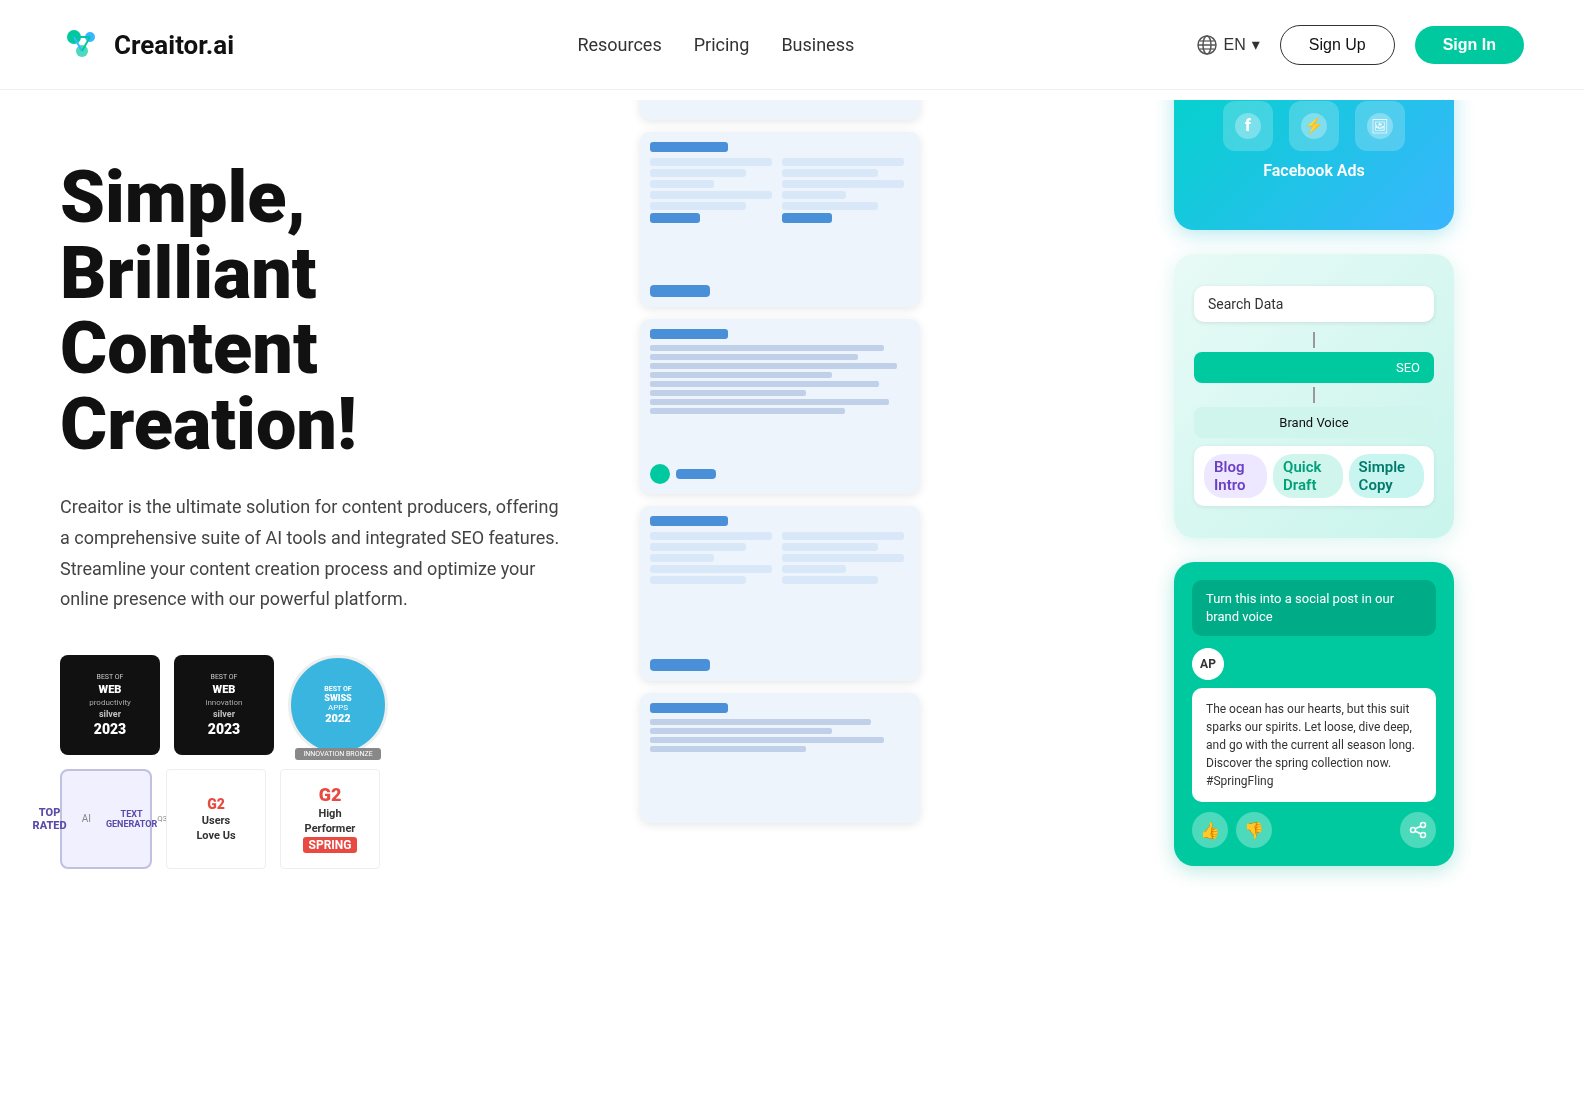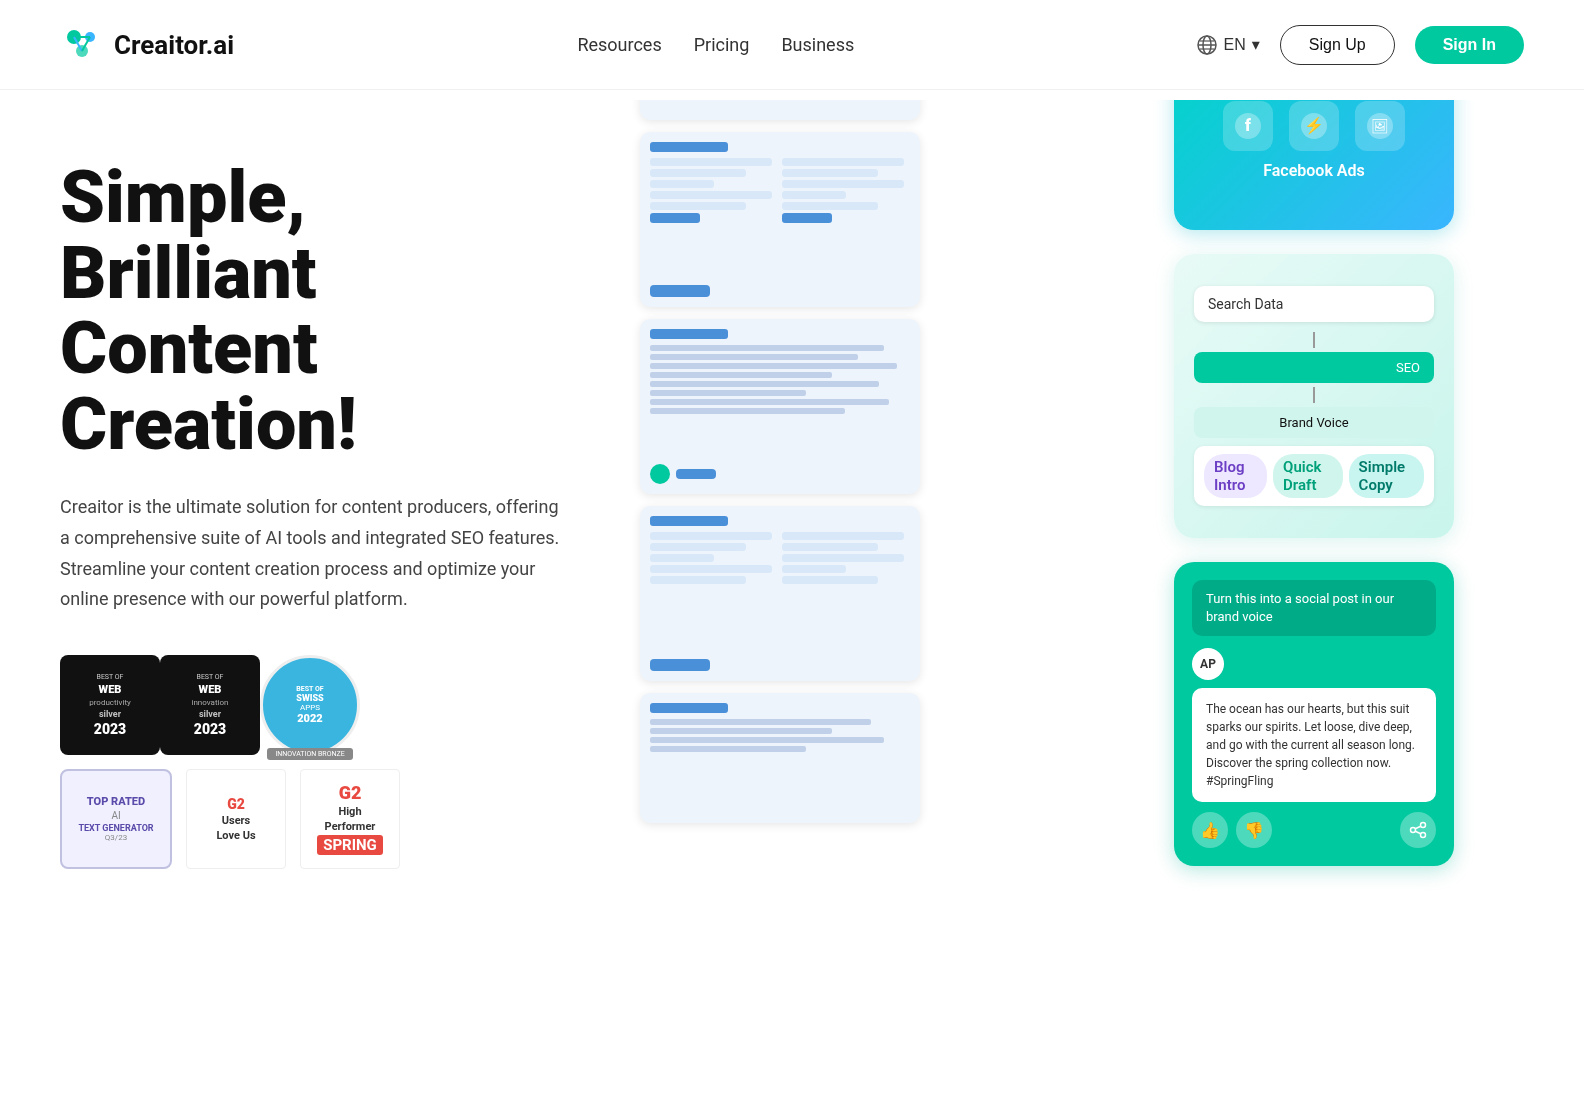--- a/index.html
+++ b/index.html
@@ -26,21 +26,21 @@
 
     
     .hero-left { width: 580px; padding-top: 60px; flex-shrink: 0; }
     .hero-title { font-size: 72px; font-weight: 900; line-height: 1.05; color: #111; margin-bottom: 30px; }
     .hero-desc { font-size: 18px; line-height: 1.7; color: #444; max-width: 500px; margin-bottom: 40px; }
     .btn-trial {
       display: inline-block; background: #00c9a0; color: #fff;
       border-radius: 50px; padding: 18px 40px; font-size: 18px; font-weight: 600;
       cursor: pointer; border: none; margin-bottom: 40px;
     }
-    .badges { display: flex; flex-wrap: wrap; gap: 0; margin-top: 10px; }
+    .badges { display: flex; flex-wrap: wrap; gap: 14px; margin-top: 10px; }
 
     
     .hero-right { flex: 1; position: relative; padding-left: 40px; padding-top: 20px; }
 
     
     .fb-card {
       background: linear-gradient(135deg, #00d4c8, #3ab5ff);
       border-radius: 20px; padding: 20px; width: 280px; height: 180px;
       display: flex; flex-direction: column; align-items: center; justify-content: center;
       box-shadow: 0 4px 20px rgba(0,180,200,0.3);
@@ -92,23 +92,23 @@
     .social-avatar { width: 32px; height: 32px; border-radius: 50%; background: #fff; display: inline-flex; align-items: center; justify-content: center; font-size: 12px; font-weight: 700; color: #333; margin-bottom: 8px; }
     .social-text { background: #fff; border-radius: 10px; padding: 12px 14px; font-size: 12px; color: #333; line-height: 1.5; margin-bottom: 10px; }
     .social-actions { display: flex; justify-content: space-between; align-items: center; }
     .social-action-btn { width: 36px; height: 36px; border-radius: 50%; background: rgba(255,255,255,0.3); display: flex; align-items: center; justify-content: center; font-size: 16px; color: #fff; }
 
     
     .badges-row2 { display: flex; gap: 14px; margin-top: 14px; }
 
     
     .badge-omt {
-      width: 112px; height: 100px; background: #f0f0ff;
+      width: 92px; height: 100px; background: #f0f0ff;
       border: 2px solid #c0c0e0; border-radius: 8px;
-      display: flex; flex-direction: column; align-items: center; justify-content: center;
+      display: flex; flex-direction: row; align-items: center; justify-content: center;
       font-size: 9px; text-align: center; color: #444;
     }
     .badge-omt .top { font-size: 11px; font-weight: 800; color: #5a4aaa; }
 
     
     .badge-g2 {
       width: 100px; height: 100px; background: #fff; border: 1px solid #eee;
       border-radius: 4px; display: flex; flex-direction: column; align-items: center;
       justify-content: center; font-size: 10px; text-align: center; color: #333; gap: 2px;
     }
@@ -225,34 +225,34 @@
           <span class="b-year">2022</span>
           <span class="innovation-tab">INNOVATION BRONZE</span>
         </div>
       </div>
     </div>
 
     
     <div class="badges-row2">
       <div class="badge-omt">
         <span class="top">TOP RATED</span>
-        <div style="font-size:10px; color:#888; margin:2px 0;text-align:right;">AI</div>
+        <div style="font-size:10px; color:#888; margin:2px 15px;text-align:right;">AI</div>
         <div style="font-size:9px; font-weight:700; color:#5a4aaa;">TEXT GENERATOR</div>
         <div style="font-size:8px; color:#888;">Q3/23</div>
       </div>
       <div class="badge-g2 users">
         <div class="g2-logo">G2</div>
         <div class="g2-label">Users</div>
         <div class="g2-label">Love Us</div>
       </div>
       <div class="badge-g2">
         <div class="g2-logo">G2</div>
         <div class="g2-label">High</div>
         <div class="g2-label">Performer</div>
-        <div style="font-size:15px; background:#e84940; color:#fff; padding:1px 6px; border-radius:3px; font-weight:700;">SPRING</div>
+        <div style="font-size:12px; background:#e84940; color:#fff; padding:1px 6px; border-radius:3px; font-weight:700;">SPRING</div>
       </div>
     </div>
   </div>
 
   <div class="hero-right" style="position:relative; flex:1; min-height:900px;">
 
     <div style="position:absolute; left:0; top:-60px; width:280px; display:flex; flex-direction:column; gap:12px;">
 
       <div class="screenshot" style="height:80px; margin-top:0;">
         

